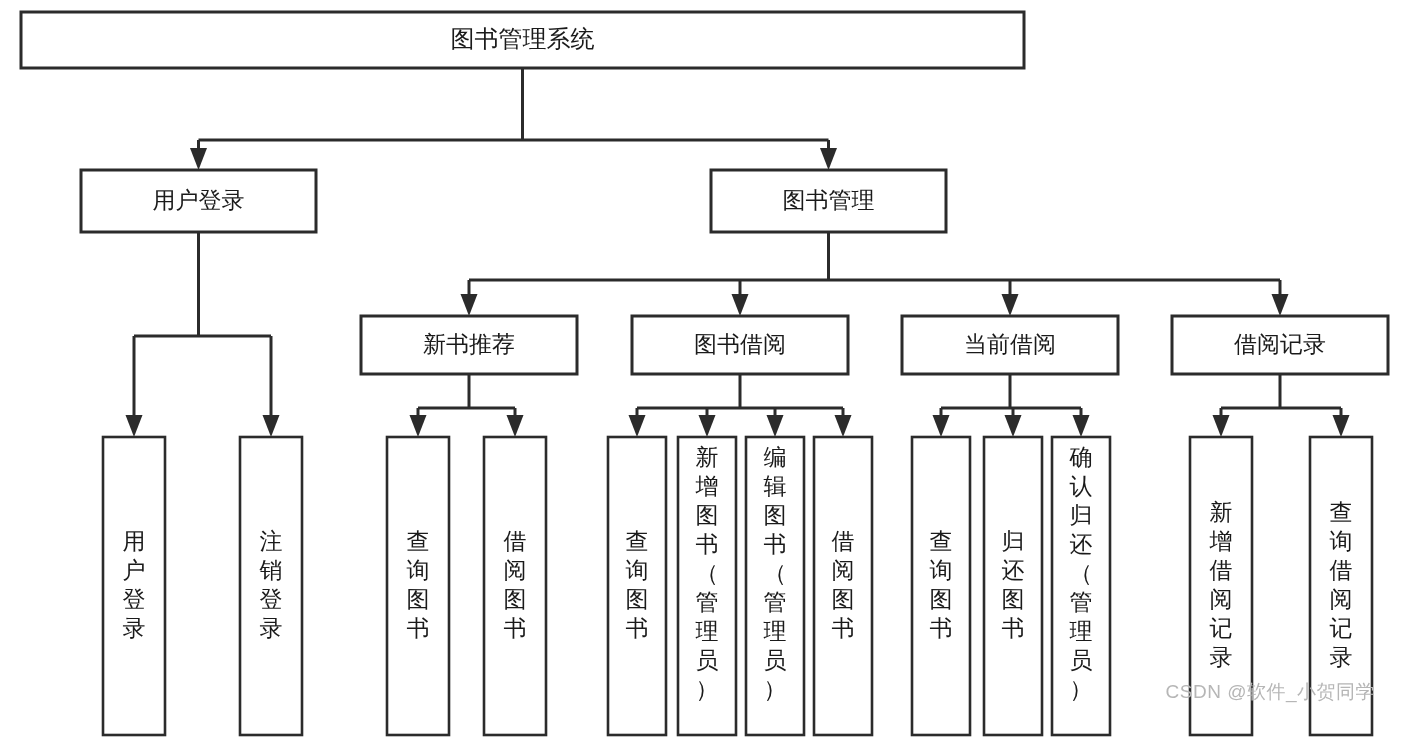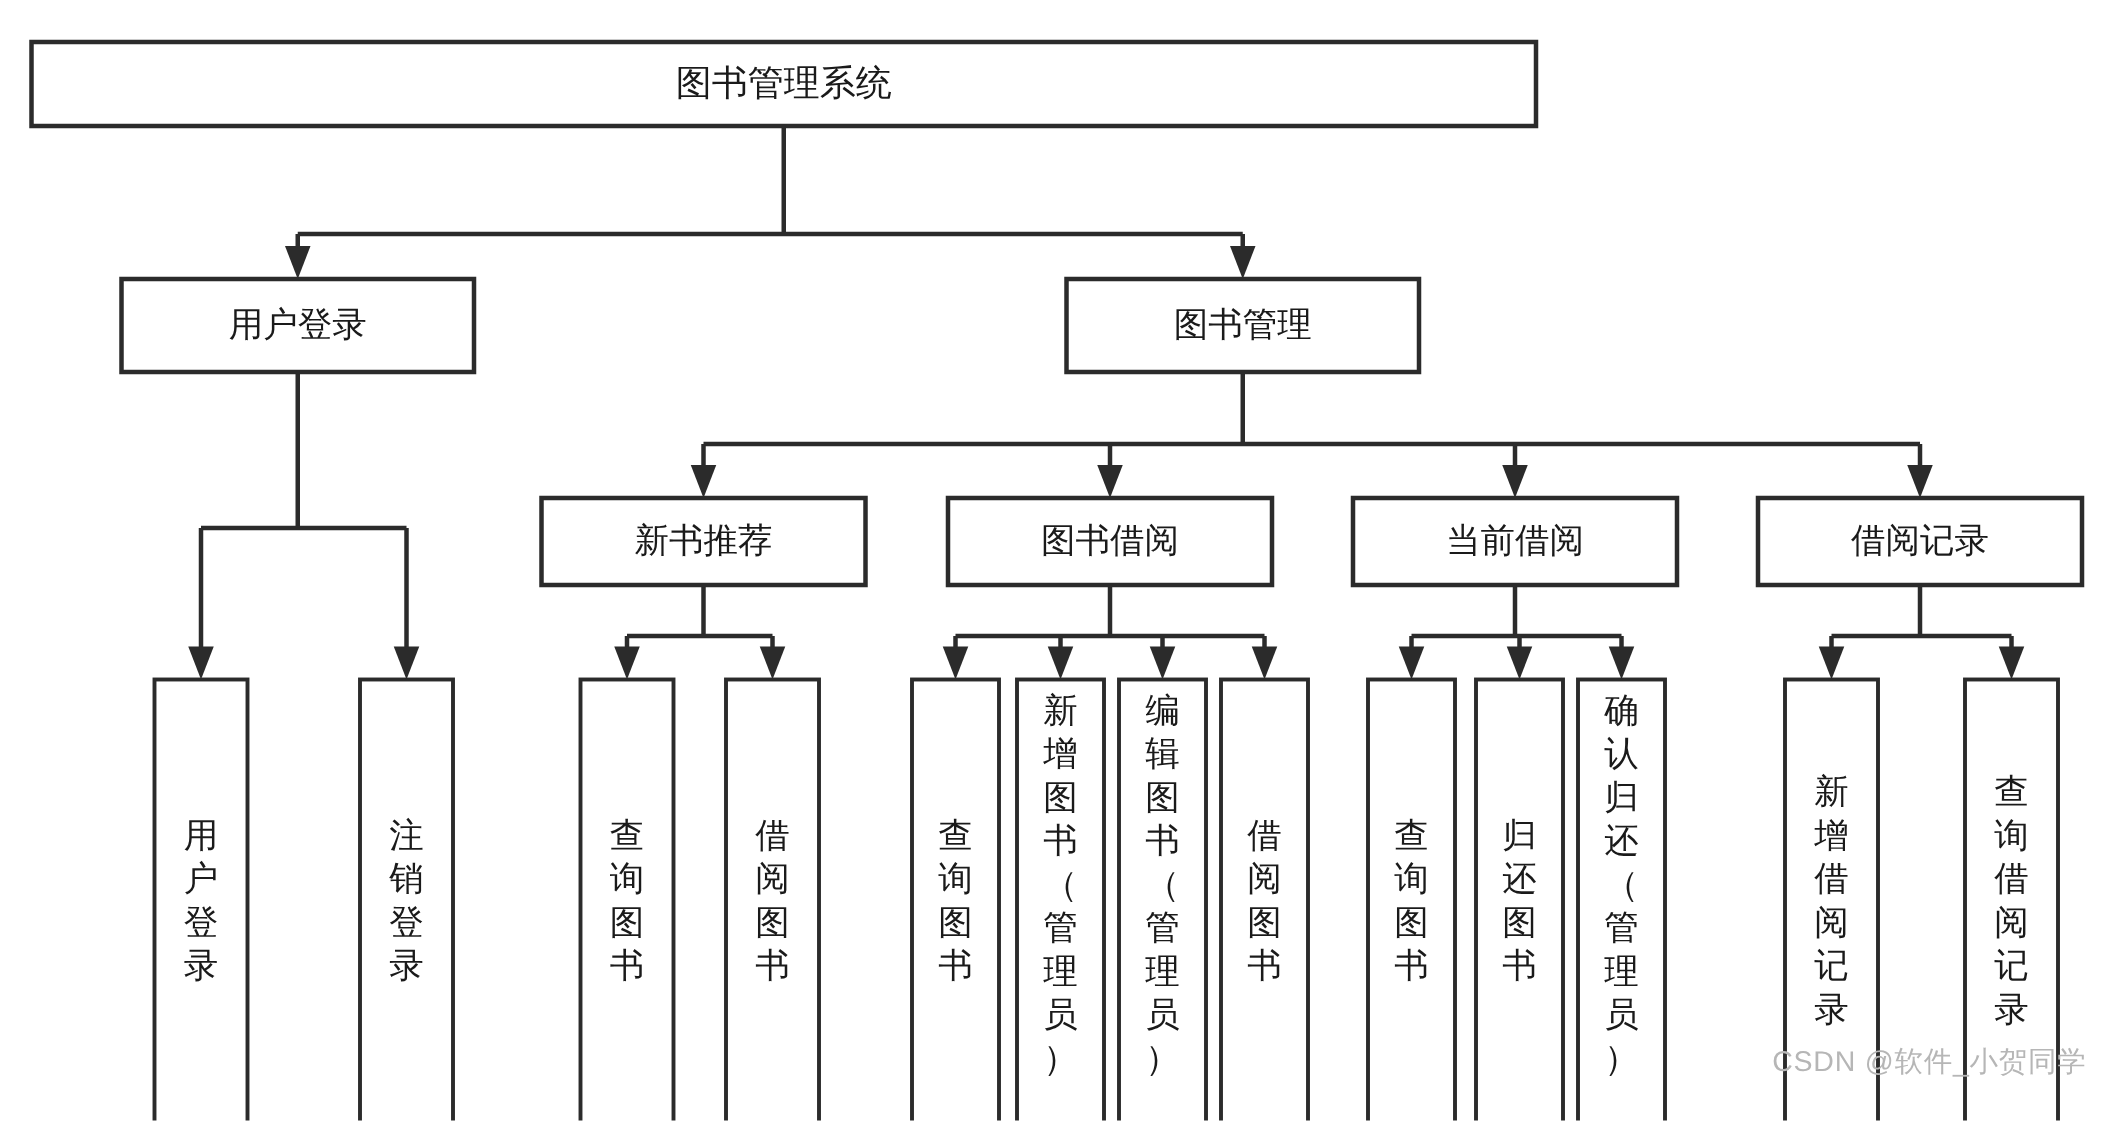--- a/index.html
+++ b/index.html
@@ -14,21 +14,20 @@
     font-family: "Liberation Sans", "DejaVu Sans", sans-serif;
     overflow: hidden;
     position: relative;
   }
   #diagram-root {
     position: absolute;
     left: 0;
     top: 0;
     width: 1405px;
     height: 711px;
-    margin-top: 16px;
   }
   svg.flow {
     display: block;
     width: 1405px;
     height: 747px;
   }
   .node-rect {
     fill: #ffffff;
     stroke: #2b2b2b;
     stroke-width: 3;
@@ -58,21 +57,21 @@
   }
   text.vert-char {
     fill: #1a1a1a;
     font-family: "Liberation Sans", "DejaVu Sans", sans-serif;
     font-size: 23px;
     text-anchor: middle;
     dominant-baseline: middle;
   }
   .watermark {
     position: absolute;
-    right: 14px;
+    right: 30px;
     bottom: 6px;
     font-family: "Liberation Sans", "DejaVu Sans", sans-serif;
     font-size: 19px;
     color: #b6b6b6;
     letter-spacing: 0.5px;
     white-space: nowrap;
     user-select: none;
   }
 </style>
 </head>

